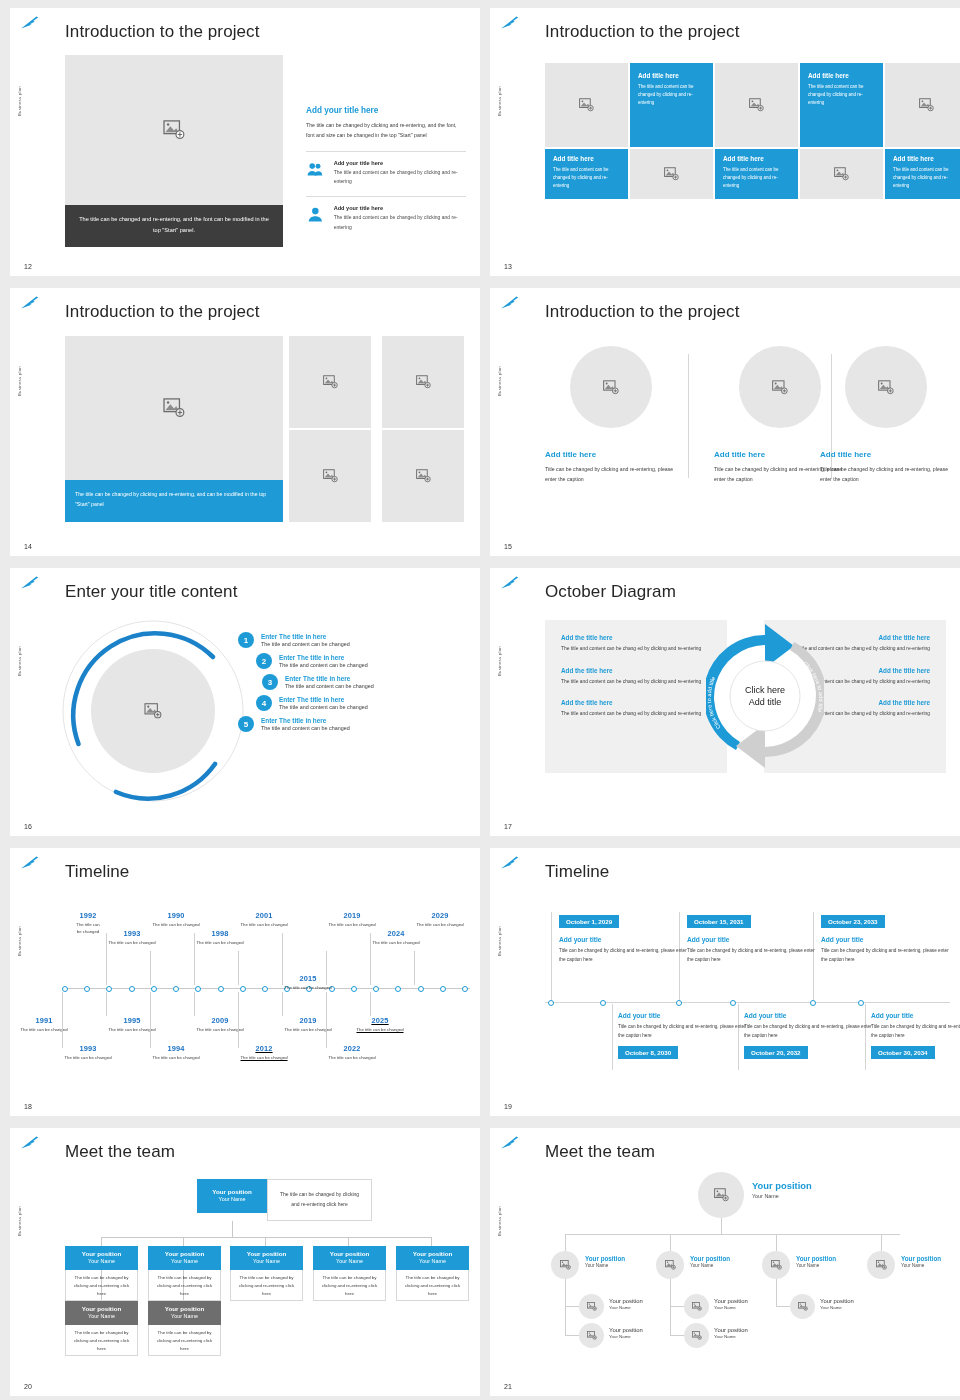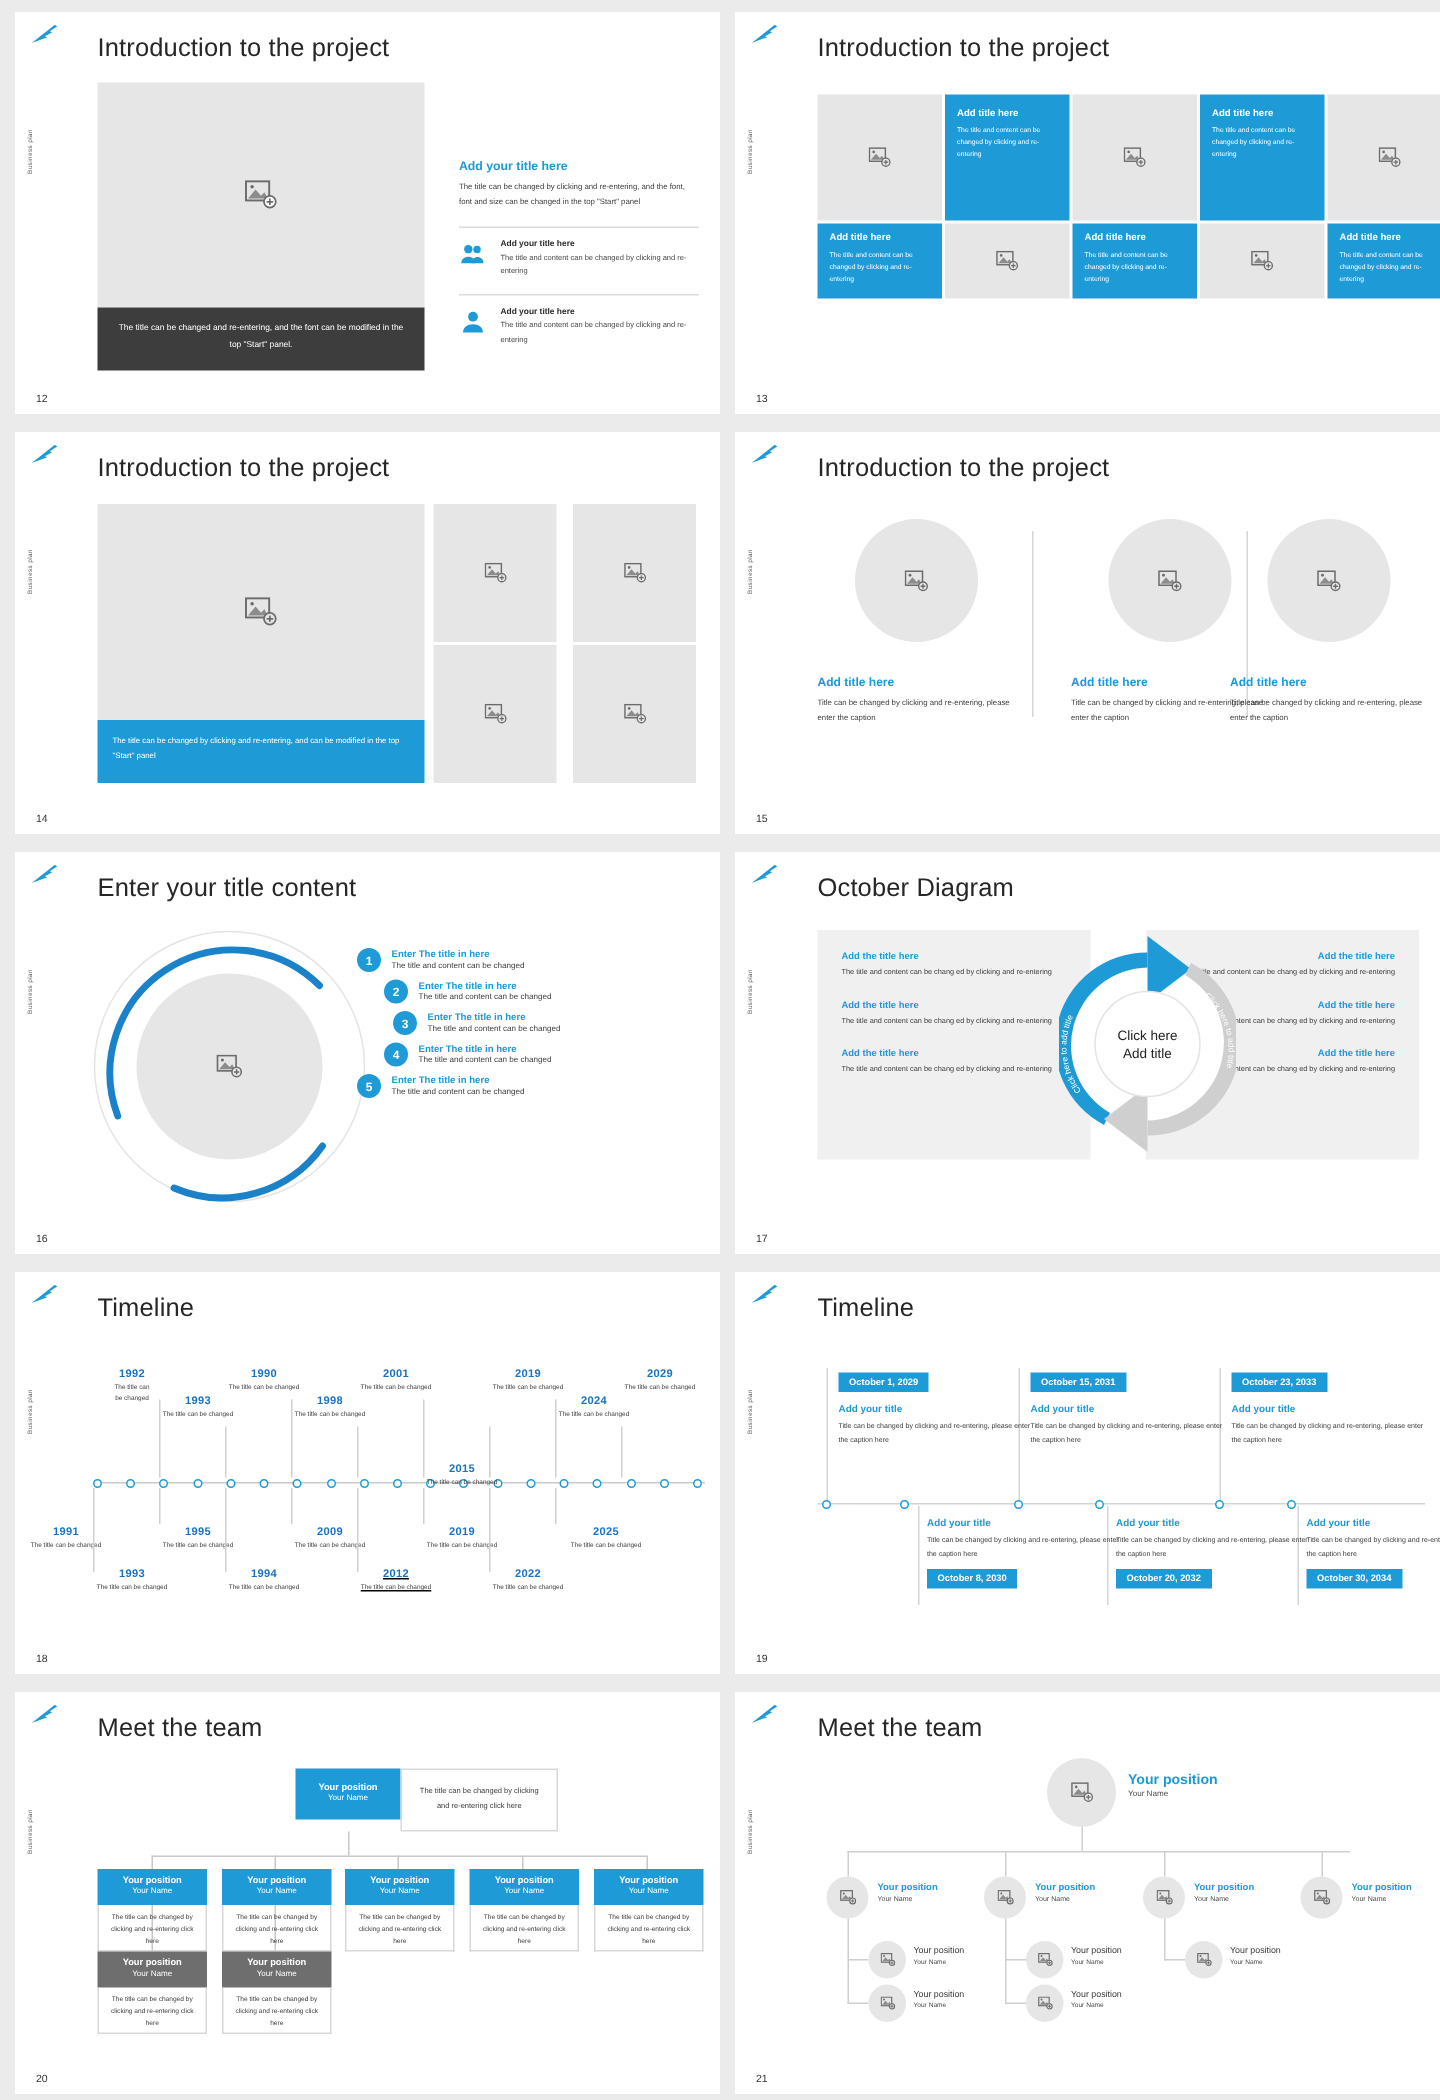--- a/index.html
+++ b/index.html
@@ -594,21 +594,21 @@
     <div class="s18-x">The title can be changed</div>
   </div>
   <div class="s18-stem" style="left:316px; top:144px; height:56px;"></div>
 
   <div class="s18-lab" style="left:316px; top:196px;">
     <div class="s18-y">2022</div>
     <div class="s18-x">The title can be changed</div>
   </div>
   <div class="s18-stem" style="left:360px; top:144px; height:24px;"></div>
 
-  <div class="s18-lab" style="left:368px; top:168px;">
+  <div class="s18-lab" style="left:344px; top:168px;text-decoration:underline;">
     <div class="s18-y">2025</div>
     <div class="s18-x">The title can be changed</div>
   </div>
 
   <div class="pagenum">18</div>
 </div>
 
 <div class="slide">
   <svg class="logo" viewBox="0 0 40 28">
     <path d="M2 26 L34 1 L30 4 L33 6 L24 12 L27 13 L18 18 L21 19 Z" fill="#1e9bd7"></path>

